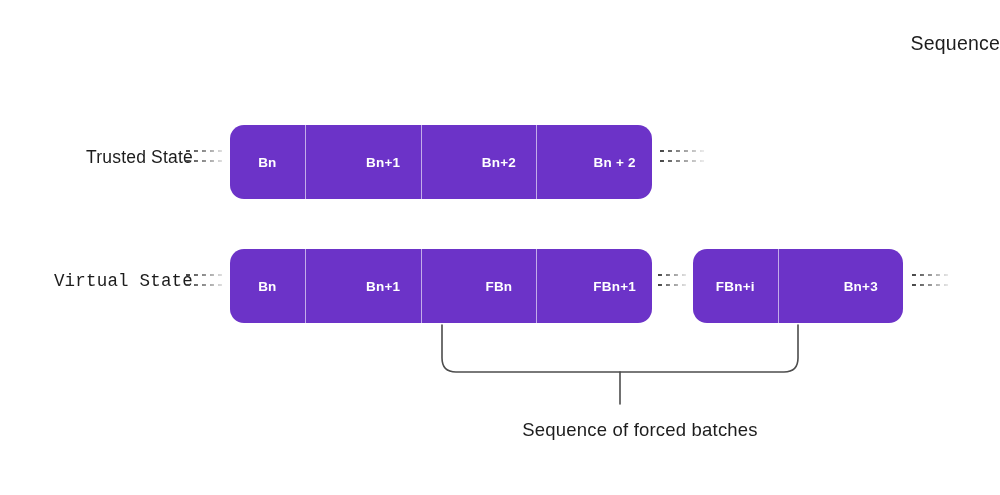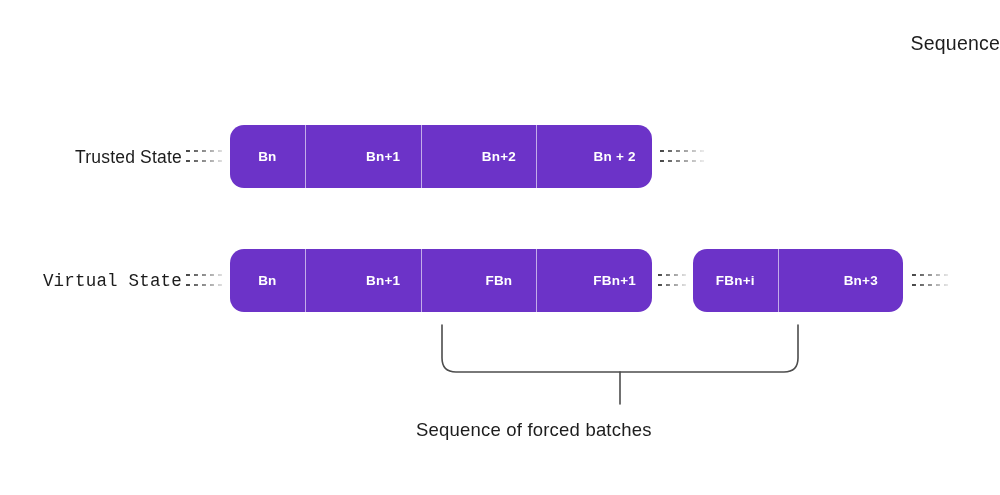--- a/index.html
+++ b/index.html
@@ -14,27 +14,27 @@
 
   .diagram-title {
     position: absolute; left: 0; top: 32px; width: 1000px;
     text-align: right; font-size: 19.5px; letter-spacing: 0.2px;
     color: #1d1d1d;
   }
 
   .row-label {
     position: absolute; width: 162px; text-align: right;
     font-size: 17.5px; color: #1c1c1c; letter-spacing: 0.2px;
-    left: 20px; line-height: 22px;
+    left: 31px; line-height: 22px;
   }
   .row-label.trusted { top: 146px; }
   .row-label.virtual { top: 270px; font-family: Liberation Mono, monospace; }
 
   .block {
-    position: absolute; height: 63px; border-radius: 14px;
+    position: absolute; height: 74px; border-radius: 14px;
     background: #6C33C8; display: flex; align-items: stretch;
     overflow: hidden;
   }
   .block .cell {
     flex: 1; display: flex; align-items: center; justify-content: center;
     color: #ffffff; font-size: 13.5px; font-weight: 700;
     letter-spacing: 0.2px; white-space: pre;
   }
   .block .cell + .cell { border-left: 1px solid rgba(255,255,255,0.6); padding-left: 40px; }
 
@@ -53,22 +53,22 @@
   }
   .dash-group.trusted-left  { left: 186px; top: 150px; width: 40px; }
   .dash-group.trusted-right { left: 660px; top: 150px; width: 45px; }
   .dash-group.virtual-left  { left: 186px; top: 274px; width: 40px; }
   .dash-group.virtual-mid   { left: 658px; top: 274px; width: 30px; }
   .dash-group.virtual-right { left: 912px; top: 274px; width: 38px; }
 
   .bracket-svg { position: absolute; inset: 0; pointer-events: none; }
 
   .annotation-label {
-    position: absolute; left: 416px; top: 419px; width: 400px;
-    text-align: left; font-size: 18.5px; color: #1d1d1d;
+    position: absolute; left: 440px; top: 419px; width: 400px;
+    text-align: center; font-size: 18.5px; color: #1d1d1d;
     letter-spacing: 0.2px;
   }
 </style>
 </head>
 <body>
 
 <div class="canvas">
 
   <div class="diagram-title">Sequence</div>
 

